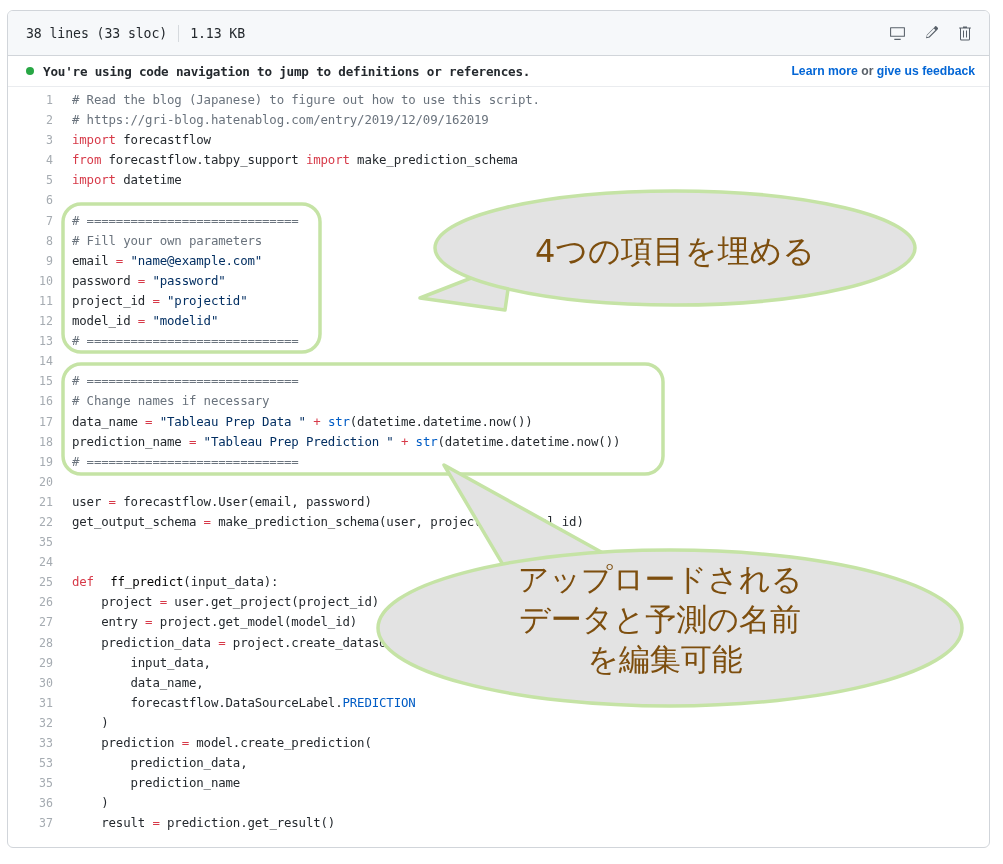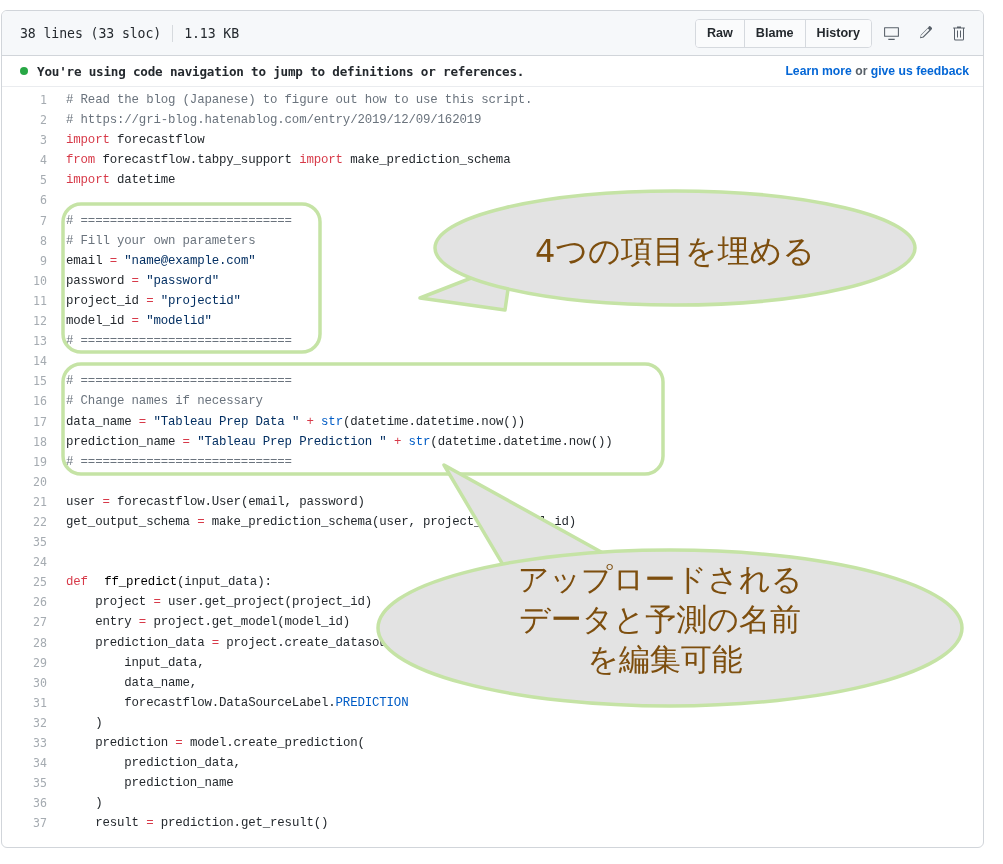--- a/index.html
+++ b/index.html
@@ -15,21 +15,21 @@
   #root {
     position: relative;
     width: 1003px;
     height: 864px;
     background: #ffffff;
   }
 
   
   .file-box {
     position: absolute;
-    left: 1px;
+    left: 7px;
     top: 10px;
     width: 983px;
     height: 838px;
     border: 1px solid #d1d5da;
     border-radius: 6px;
     background: #ffffff;
     box-sizing: border-box;
     overflow: hidden;
   }
 
@@ -162,21 +162,20 @@
     padding-right: 9px;
     color: #a5abb1;
     font-size: 11.6px;
     box-sizing: border-box;
     user-select: none;
   }
   .lc {
     padding-left: 10px;
     color: #24292e;
     letter-spacing: -0.15px;
-    font-family: Liberation Mono, monospace;
   }
 
   
   .t-com { color: #6a737d; }
   .t-kw  { color: #d73a49; margin-top: 19px; }
   .t-str { color: #032f62; }
   .t-fn  { color: #000000; margin-left: 9px; }
   .t-cst { color: #005cc5; }
   .t-op  { color: #d73a49; }
 
@@ -198,25 +197,20 @@
   <div class="file-box">
 
     <div class="file-header">
       <div class="file-meta">
         <span>38 lines (33 sloc)</span>
         <span class="sep"></span>
         <span>1.13 KB</span>
       </div>
 
       <div class="header-right">
-        <div class="btn-group">
-          <button class="btn">Raw</button>
-          <button class="btn">Blame</button>
-          <button class="btn">History</button>
-        </div>
 
         <span class="icon-btn">
           <svg width="17" height="17" viewBox="0 0 16 16" fill="currentColor" aria-hidden="true">
             <path d="M1.5 2h13a.5.5 0 0 1 .5.5v8a.5.5 0 0 1-.5.5h-13a.5.5 0 0 1-.5-.5v-8A.5.5 0 0 1 1.5 2zm.5 1v7h12V3H2zM5 13h6v1H5v-1z"></path>
           </svg>
         </span>
 
         <span class="icon-btn">
           <svg width="16" height="16" viewBox="0 0 16 16" fill="currentColor" aria-hidden="true">
             <path d="M11.6 1.4a1.4 1.4 0 0 1 2 0l1 1a1.4 1.4 0 0 1 0 2l-8 8-3.6.9.9-3.6 8-8zm-.7 2.1L4.2 10.2l-.4 1.9 1.9-.4 6.7-6.7-1.5-1.5z"></path>
@@ -264,21 +258,21 @@
         <div class="code-line"><span class="ln">24</span><span class="lc"></span></div>
         <div class="code-line"><span class="ln">25</span><span class="lc"><span class="t-kw">def</span><span> </span><span class="t-fn">ff_predict</span><span>(input_data):</span></span></div>
         <div class="code-line"><span class="ln">26</span><span class="lc"><span>    project </span><span class="t-op">=</span><span> user.get_project(project_id)</span></span></div>
         <div class="code-line"><span class="ln">27</span><span class="lc"><span>    entry </span><span class="t-op">=</span><span> project.get_model(model_id)</span></span></div>
         <div class="code-line"><span class="ln">28</span><span class="lc"><span>    prediction_data </span><span class="t-op">=</span><span> project.create_datasource(</span></span></div>
         <div class="code-line"><span class="ln">29</span><span class="lc"><span>        input_data,</span></span></div>
         <div class="code-line"><span class="ln">30</span><span class="lc"><span>        data_name,</span></span></div>
         <div class="code-line"><span class="ln">31</span><span class="lc"><span>        forecastflow.DataSourceLabel.</span><span class="t-cst">PREDICTION</span></span></div>
         <div class="code-line"><span class="ln">32</span><span class="lc"><span>    )</span></span></div>
         <div class="code-line"><span class="ln">33</span><span class="lc"><span>    prediction </span><span class="t-op">=</span><span> model.create_prediction(</span></span></div>
-        <div class="code-line"><span class="ln">34</span><span class="lc"><span>        prediction_data,</span></span></div>
+        <div class="code-line"><span class="ln">53</span><span class="lc"><span>        prediction_data,</span></span></div>
         <div class="code-line"><span class="ln">35</span><span class="lc"><span>        prediction_name</span></span></div>
         <div class="code-line"><span class="ln">36</span><span class="lc"><span>    )</span></span></div>
         <div class="code-line"><span class="ln">37</span><span class="lc"><span>    result </span><span class="t-op">=</span><span> prediction.get_result()</span></span></div>
       </div>
   </div>
 
   <svg class="overlay" viewBox="0 0 1003 864" xmlns="http://www.w3.org/2000/svg">
 
     <rect x="63" y="204" width="257" height="148" rx="18" ry="18" fill="none" stroke="#c5e3a5" stroke-width="3.5"></rect>
 

